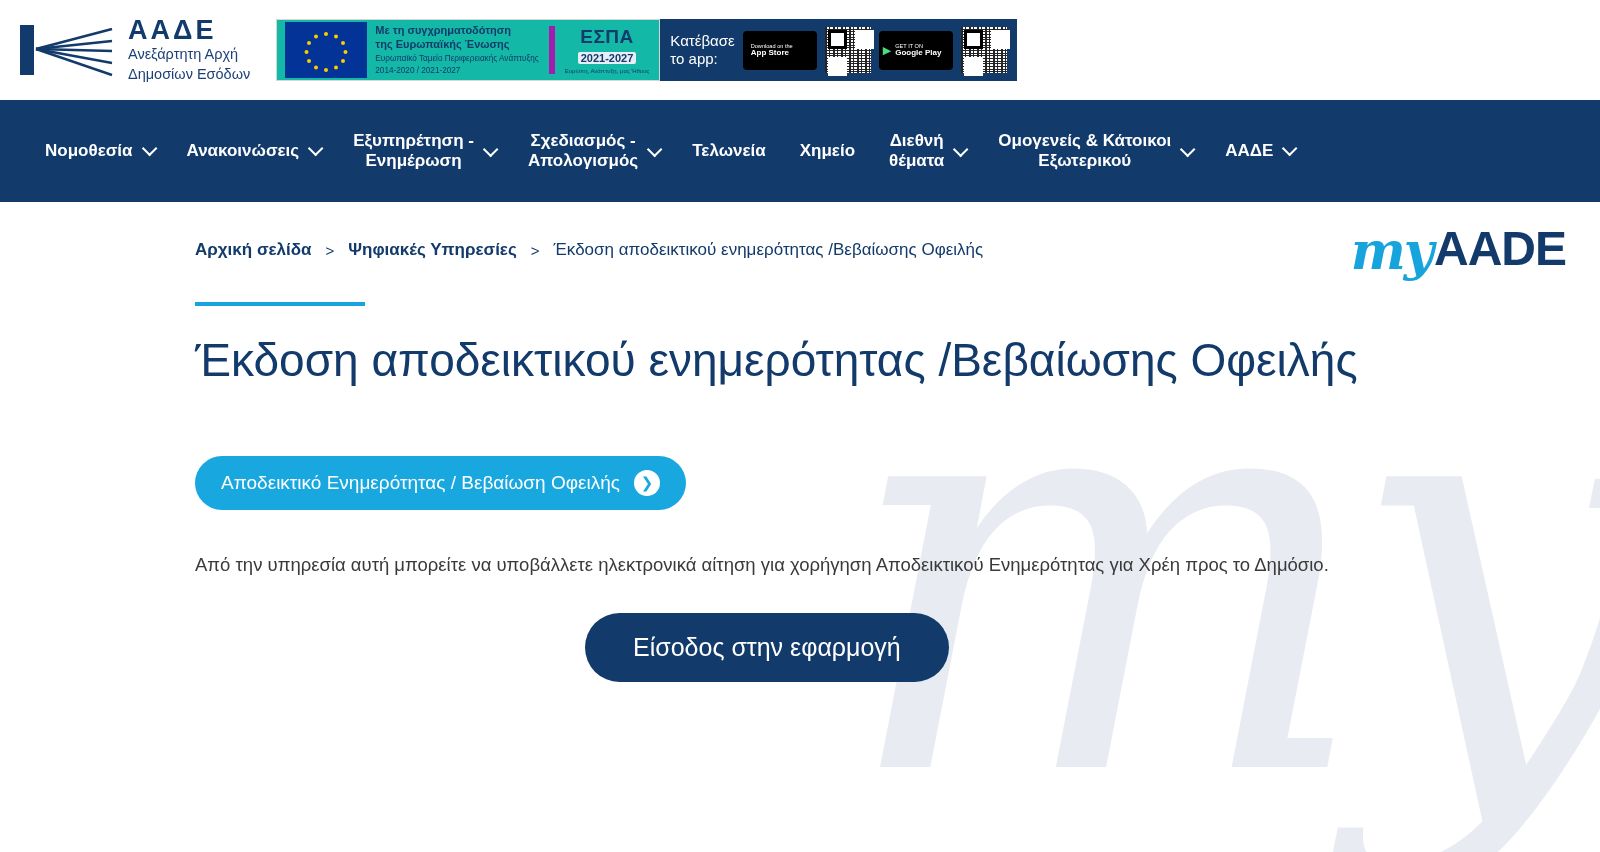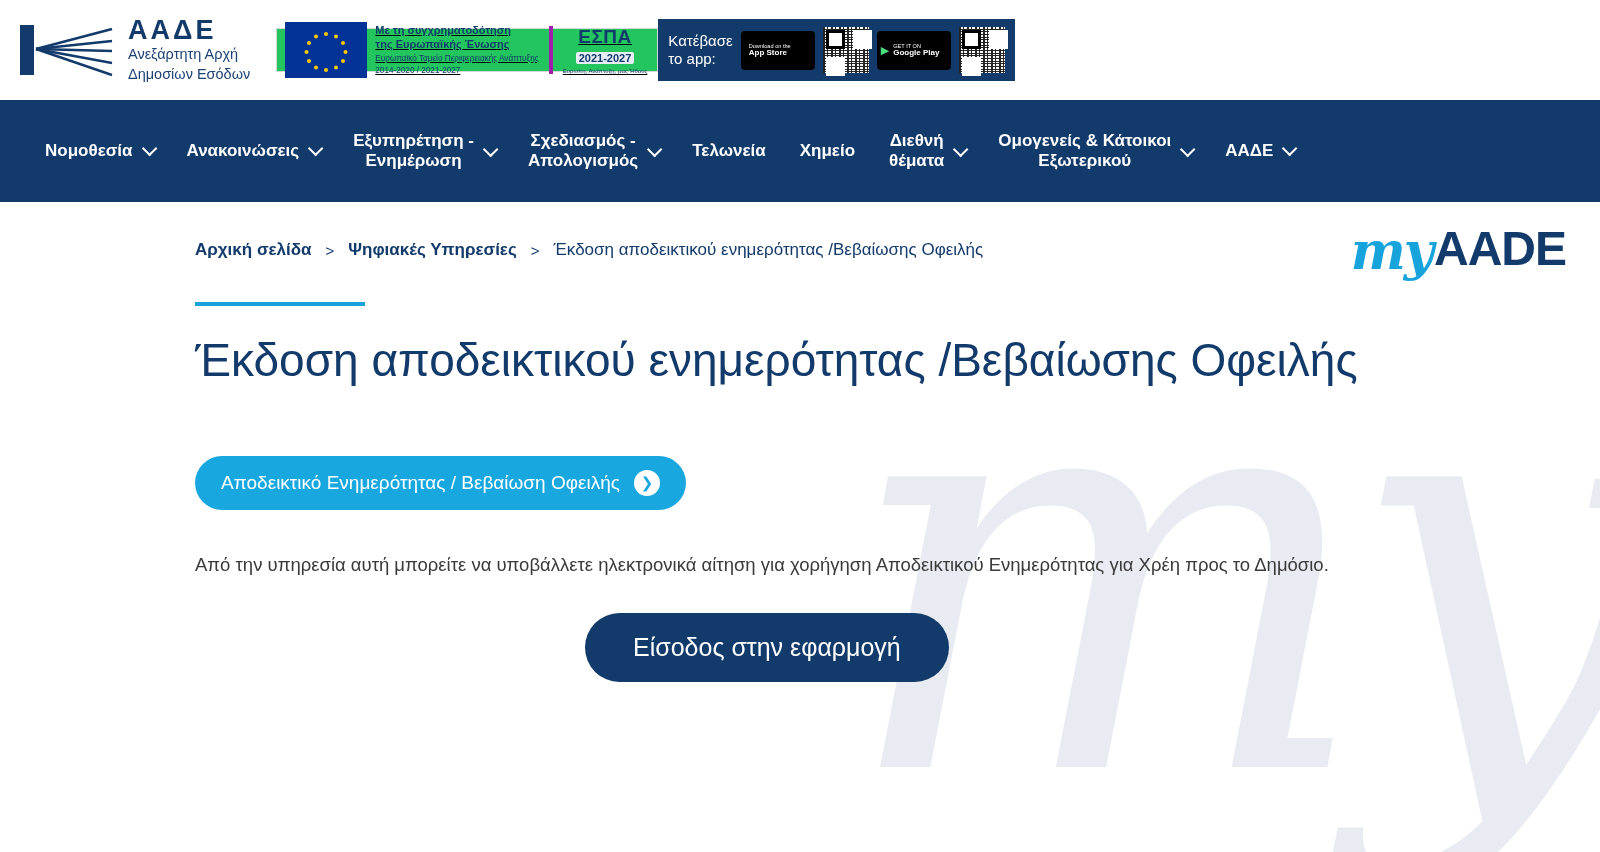--- a/index.html
+++ b/index.html
@@ -47,24 +47,23 @@
 
   .banners {
     display: flex;
     align-items: center;
     margin-left: 26px;
     gap: 0;
   }
   .espa-banner {
     display: flex;
     align-items: center;
-    height: 44px;
+    height: 62px;
     border: 1px solid #d6d6d6;
-    background: #22c55e;
-    text-decoration: underline;
+    background: #14b8a6;
   }
   .eu-flag {
     width: 82px; height: 56px;
     background: #043397;
     margin: 0 8px;
     position: relative;
     flex: none;
   }
   .eu-stars {
     position: absolute; inset: 0;
@@ -77,21 +76,21 @@
     padding-right: 10px;
     white-space: nowrap;
   }
   .espa-txt-a .small {
     font-weight: normal;
     font-size: 8.2px;
     display: block;
     margin-top: 2px;
   }
   .espa-logo {
-    border-left: 4px solid #a21caf;
+    border-left: 6px solid #a21caf;
     padding: 0 10px;
     text-align: center;
   }
   .espa-logo .espa-word {
     font-size: 19px; font-weight: bold; color: #123a6b;
     letter-spacing: .5px;
   }
   .espa-logo .espa-years {
     font-size: 11px; font-weight: bold; color: #123a6b;
     background: #e7eef7; border-radius: 2px; padding: 0 3px;

